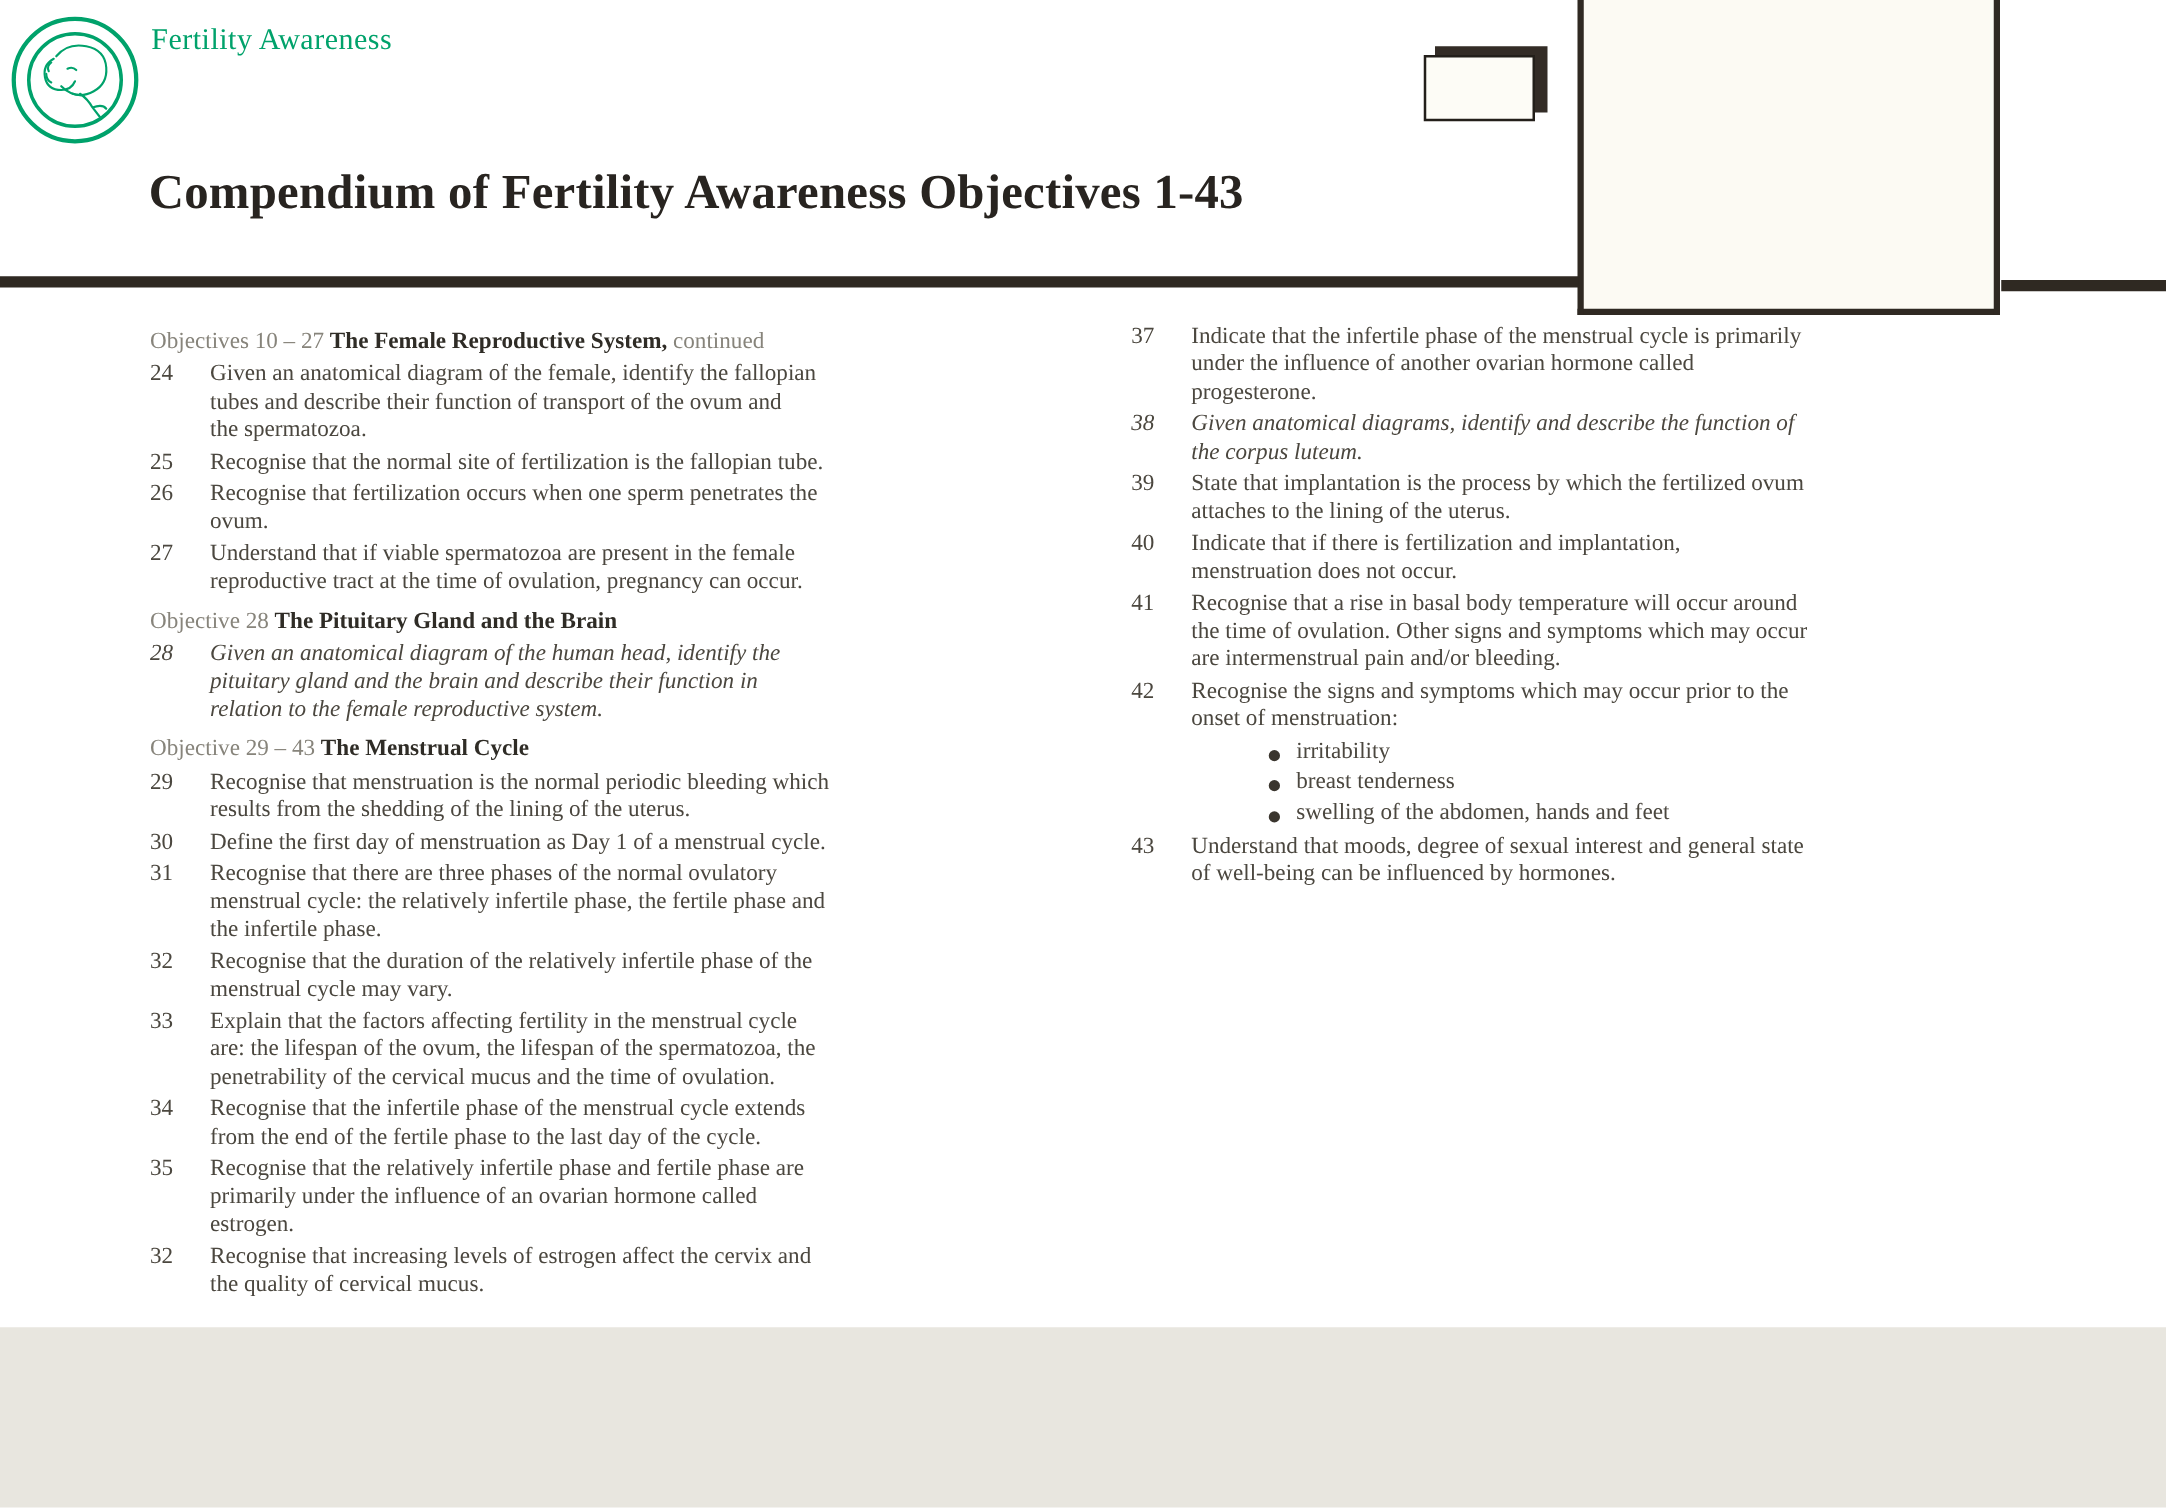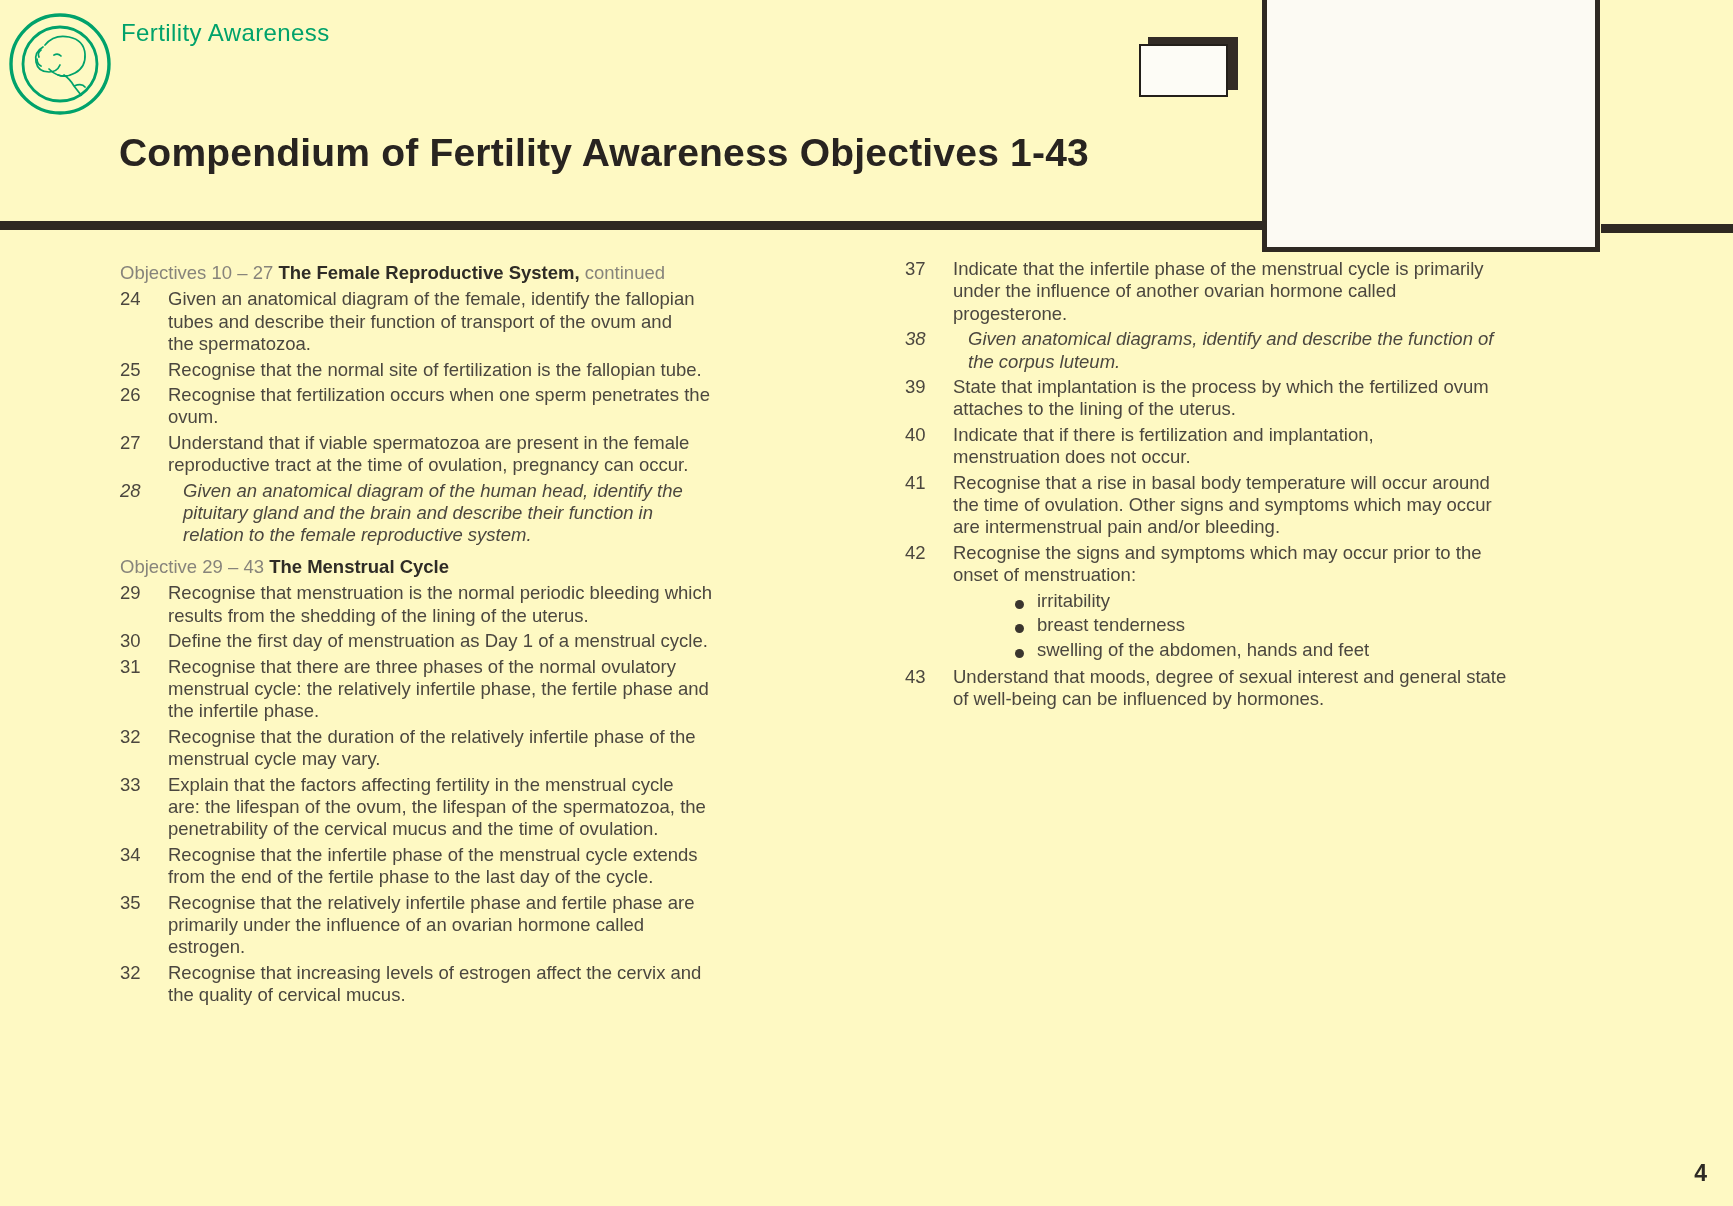--- a/index.html
+++ b/index.html
@@ -1,20 +1,20 @@
 <!DOCTYPE html>
 <html><head>
 <meta charset="utf-8">
 <style>
   html,body{margin:0;padding:0;background:#e8e6df;}
   .page{
     position:relative;
-    width:1733px;height:1206px;
-    background:#fef9c3;
-    font-family:Liberation Sans, sans-serif;
+    width:1733px;height:1062px;
+    background:#ffffff;
+    font-family:Liberation Serif, serif;
     color:#4b473f;
     overflow:hidden;
   }
   
   .logo{position:absolute;left:6px;top:8px;width:108px;height:110px;}
   .brand{position:absolute;left:121px;top:19px;font-size:24px;letter-spacing:.4px;color:#00a26b;}
   .title{position:absolute;left:119px;top:131px;margin:0;font-size:39px;font-weight:700;
          letter-spacing:.2px;color:#282420;font-stretch:condensed;}
   .bar-left{position:absolute;left:0;top:221px;width:1263px;height:9px;background:#2f2922;}
   .bar-right{position:absolute;left:1601px;top:224px;width:132px;height:9px;background:#2f2922;}
@@ -24,21 +24,21 @@
   .mini-face{position:absolute;left:1139px;top:44px;width:85px;height:49px;background:#fdfcf6;
       border:2.5px solid #231f1a;}
   
   .col{position:absolute;font-size:18.5px;line-height:22.4px;}
   .col-left{left:120px;top:262px;width:700px;}
   .col-right{left:905px;top:258px;width:720px;}
   .section-heading{margin:9px 0 4px 0;color:#87847b;}
   .section-heading:first-child{margin-top:0;}
   .section-heading .strong{font-weight:700;color:#2f2c26;}
   .obj-item{display:flex;margin-bottom:3px;}
-  .obj-item.italic{font-style:italic;gap:15px;}
+  .obj-item.italic{font-style:italic;}
   .obj-num{flex:0 0 48px;}
   .obj-text{white-space:pre-line;}
   .bullet-list{margin-top:3px;}
   .bullet-item{display:flex;align-items:center;margin:2px 0 2px 62px;}
   .bullet-dot{flex:0 0 9px;width:9px;height:9px;border-radius:50%;background:#3a352e;
       margin:7px 13px 0 0;}
   .page-number{position:absolute;right:26px;top:1160px;font-size:23px;font-weight:700;color:#2e2a24;}
 </style>
 </head>
 <body>
@@ -94,20 +94,21 @@
 ovum.</div>
         </div>
       </div>
       <div class="obj-item">
         <div class="obj-num">27</div>
         <div>
           <div class="obj-text">Understand that if viable spermatozoa are present in the female
 reproductive tract at the time of ovulation, pregnancy can occur.</div>
         </div>
       </div>
+      <div class="section-heading"><span>Objective 28 </span><span class="strong">The Pituitary Gland and the Brain</span><span></span></div>
       <div class="obj-item italic">
         <div class="obj-num">28</div>
         <div>
           <div class="obj-text">Given an anatomical diagram of the human head, identify the
 pituitary gland and the brain and describe their function in
 relation to the female reproductive system.</div>
         </div>
       </div>
       <div class="section-heading"><span>Objective 29 – 43 </span><span class="strong">The Menstrual Cycle</span><span></span></div>
       <div class="obj-item">

